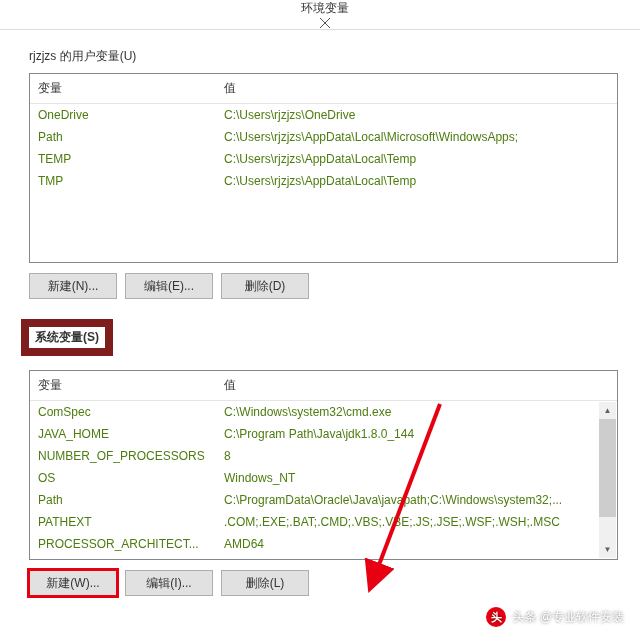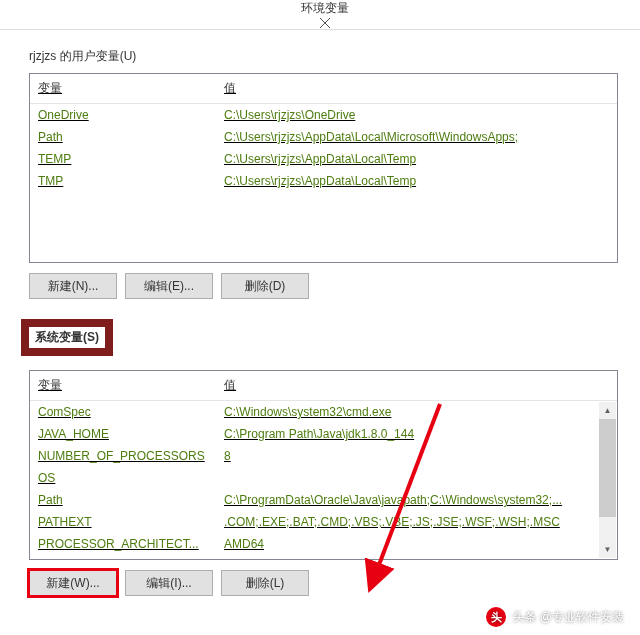--- a/index.html
+++ b/index.html
@@ -7,21 +7,21 @@
 
 .titlebar { height: 30px; display: flex; align-items: center; justify-content: space-between; border-bottom: 1px solid #ddd; padding-left: 10px; background: #fff; flex-direction: column; }
 .titlebar .title { color: #333; }
 .titlebar .close { width: 45px; height: 30px; display: flex; align-items: center; justify-content: center; color: #555; }
 
 .content { padding: 18px 22px 0 29px; }
 
 .section-label { color: #333; margin-bottom: 8px; display: inline-block; }
 .section-label.highlighted { border: 8px solid #7f1d1d; padding: 2px 6px; margin-left: -8px; font-weight: bold; }
 
-.grid-box { border: 1px solid #828790; background: #fff; height: 190px; position: relative; display: flex; flex-direction: column; text-decoration: underline; }
+.grid-box { border: 1px solid #828790; background: #fff; height: 190px; position: relative; display: flex; flex-direction: column; }
 .grid-header { display: flex; border-bottom: 1px solid #e5e5e5; background: #fff; }
 .grid-header .col { padding: 6px 8px; color: #333; }
 .col-var { width: 186px; flex-shrink: 0; }
 .col-val { flex: 1; }
 .grid-body { flex: 1; overflow: hidden; position: relative; }
 .grid-row { display: flex; padding: 3px 0; }
 .grid-row .cell { padding: 1px 8px; color: #4d7c0f; white-space: nowrap; overflow: hidden; text-overflow: ellipsis; }
 
 .scrollbar { position: absolute; right: 1px; top: 1px; bottom: 1px; width: 17px; background: #f0f0f0; display: flex; flex-direction: column; }
 .scrollbar .arrow { height: 17px; display: flex; align-items: center; justify-content: center; font-size: 8px; color: #606060; }
@@ -99,20 +99,21 @@
         <div class="grid-row">
           <div class="cell col-var">JAVA_HOME</div>
           <div class="cell col-val">C:\Program Path\Java\jdk1.8.0_144</div>
         </div>
         <div class="grid-row">
           <div class="cell col-var">NUMBER_OF_PROCESSORS</div>
           <div class="cell col-val">8</div>
         </div>
         <div class="grid-row">
           <div class="cell col-var">OS</div>
+          <div class="cell col-val">Windows_NT</div>
         </div>
         <div class="grid-row">
           <div class="cell col-var">Path</div>
           <div class="cell col-val">C:\ProgramData\Oracle\Java\javapath;C:\Windows\system32;...</div>
         </div>
         <div class="grid-row">
           <div class="cell col-var">PATHEXT</div>
           <div class="cell col-val">.COM;.EXE;.BAT;.CMD;.VBS;.VBE;.JS;.JSE;.WSF;.WSH;.MSC</div>
         </div>
         <div class="grid-row">

